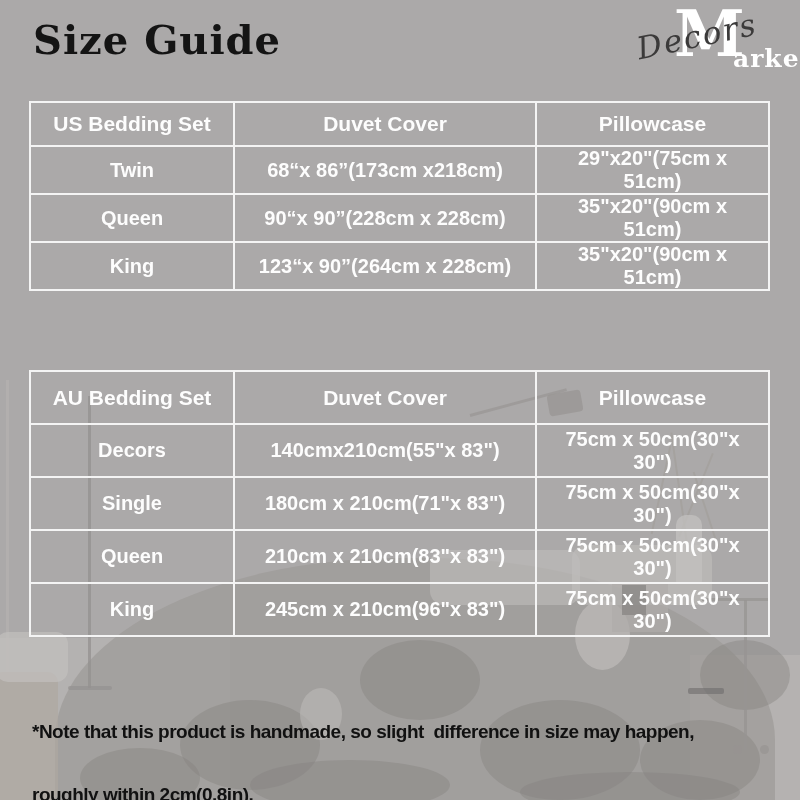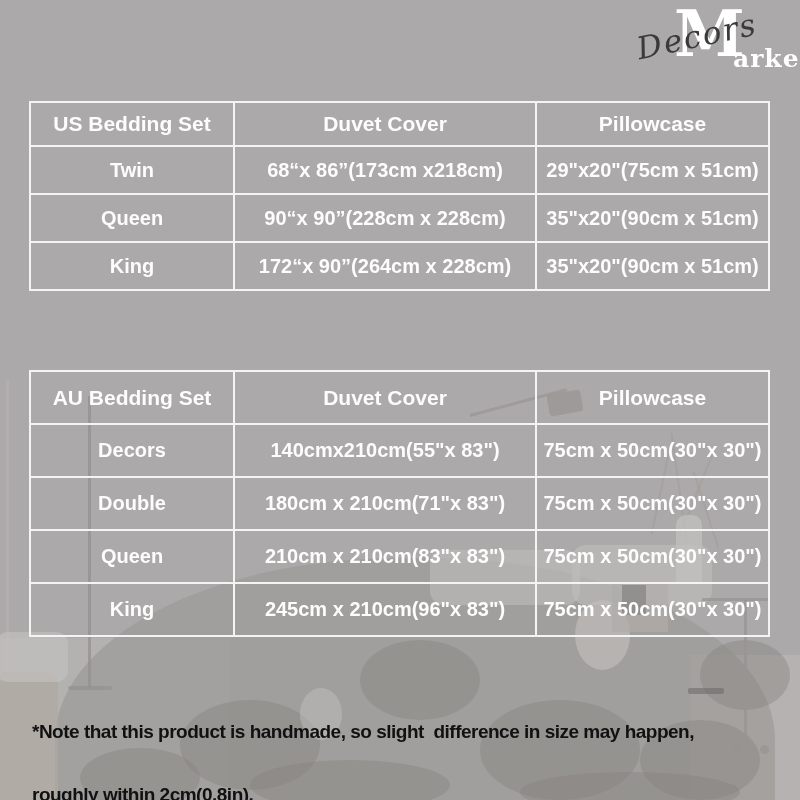--- a/index.html
+++ b/index.html
@@ -68,21 +68,21 @@
           transform:rotate(-12deg);letter-spacing:2px;}
 
   
   table.size-table{position:absolute;left:29px;border-collapse:collapse;table-layout:fixed;width:739px;}
   table.t1{top:101px;}
   table.t2{top:370px;}
   .size-table col.c1{width:204px;}
   .size-table col.c2{width:302px;}
   .size-table col.c3{width:233px;}
   .size-table th,.size-table td{border:2px solid #f4f4f4;text-align:center;vertical-align:middle;
-      color:#fdfdfd;background:transparent;padding:0 4px;overflow:hidden;}
+      color:#fdfdfd;background:transparent;padding:0 16px;overflow:hidden;}
   .size-table th{font-size:21px;font-weight:bold;}
   .size-table td{font-size:20px;font-weight:bold;}
   .t1 th{height:42px;}
   .t1 td{height:46px;}
   .t2 th{height:51px;}
   .t2 td{height:51px;}
 
   
   .notes{position:absolute;left:32px;top:679px;color:#111111;
          font-size:19px;font-weight:bold;line-height:21px;letter-spacing:-0.5px;
@@ -125,20 +125,21 @@
     <div class="rack-h"></div>
     <div class="rack-w1"></div>
     <div class="rack-w2"></div>
     <div class="shelf-item"></div>
     <div class="basket"></div>
     <div class="blanket"></div>
   </div>
 
   <div class="overlay"></div>
 
+  <h1 class="title">Size Guide</h1>
 
   <div class="logo">
     <span class="logo-m">M</span>
     <span class="logo-arket">arket</span>
     <span class="logo-script">Decors</span>
   </div>
 
   <table class="size-table t1">
     <colgroup>
         <col class="c1">
@@ -158,21 +159,21 @@
         <td>68“x 86”(173cm x218cm)</td>
         <td>29"x20"(75cm x 51cm)</td>
       </tr>
       <tr>
         <td>Queen</td>
         <td>90“x 90”(228cm x 228cm)</td>
         <td>35"x20"(90cm x 51cm)</td>
       </tr>
       <tr>
         <td>King</td>
-        <td>172“x 90”(264cm x 228cm)</td>
+        <td>123“x 90”(264cm x 228cm)</td>
         <td>35"x20"(90cm x 51cm)</td>
       </tr>
     </tbody>
   </table>
 
   <table class="size-table t2">
     <colgroup>
         <col class="c1">
         <col class="c2">
         <col class="c3">
@@ -184,21 +185,21 @@
         <th>Pillowcase</th>
       </tr>
     </thead>
     <tbody>
       <tr>
         <td>Decors</td>
         <td>140cmx210cm(55"x 83")</td>
         <td>75cm x 50cm(30"x 30")</td>
       </tr>
       <tr>
-        <td>Double</td>
+        <td>Single</td>
         <td>180cm x 210cm(71"x 83")</td>
         <td>75cm x 50cm(30"x 30")</td>
       </tr>
       <tr>
         <td>Queen</td>
         <td>210cm x 210cm(83"x 83")</td>
         <td>75cm x 50cm(30"x 30")</td>
       </tr>
       <tr>
         <td>King</td>

